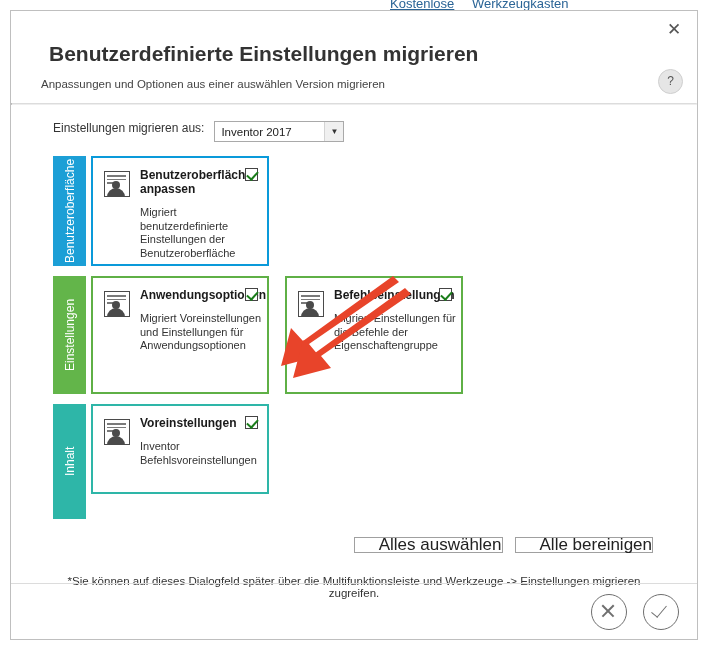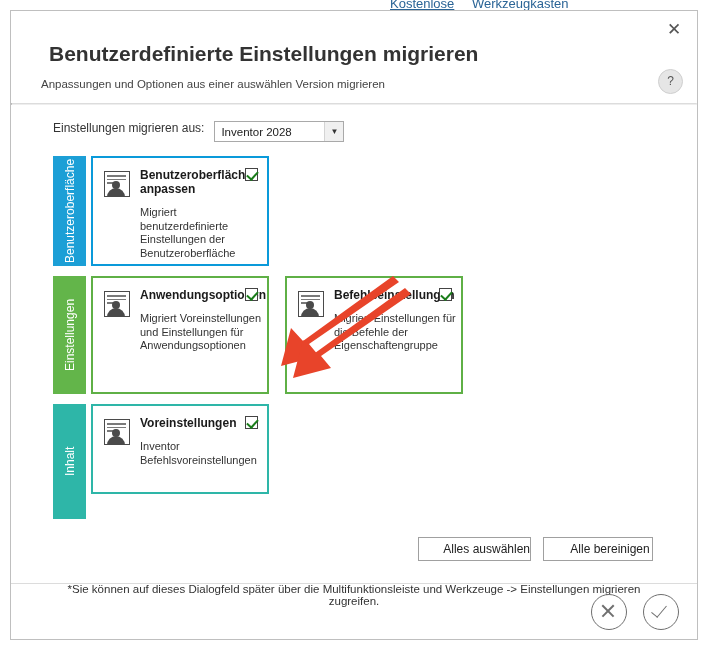--- a/index.html
+++ b/index.html
@@ -245,24 +245,24 @@
   }
 
   .btn-row {
     display: flex;
     justify-content: flex-end;
     margin-top: 18px;
     margin-right: 22px;
   }
   .btn {
     min-width: 110px;
-    height: 24px;
+    height: 16px;
     background: #ffffff;
     border: 1px solid #a0a0a0;
-    font-size: 12px;
+    font-size: 17px;
     color: #222;
     display: flex;
     align-items: center;
     justify-content: center;
     margin-left: 12px;
     cursor: pointer;
     box-sizing: border-box;
     padding-left: 24px;
   }
 
@@ -330,21 +330,21 @@
     <div class="close-x">✕</div>
     <div class="help-btn">?</div>
   </div>
   <hr class="divider">
 
   <div class="body">
 
     <div class="source-row">
       <span class="source-label">Einstellungen migrieren aus:</span>
       <div class="select-box">
-        <span>Inventor 2028</span>
+        <span>Inventor 2017</span>
         <span class="select-arrow">▼</span>
       </div>
     </div>
 
     <div class="grid">
 
       <div class="grid-row">
         <div class="cat-label" style="background:#1c9fd6; height:110px;">Benutzeroberfläche</div>
         <div class="cards">
           <div class="card" style="border:2px solid #0a9ada; height:110px; margin-left:5px;">

